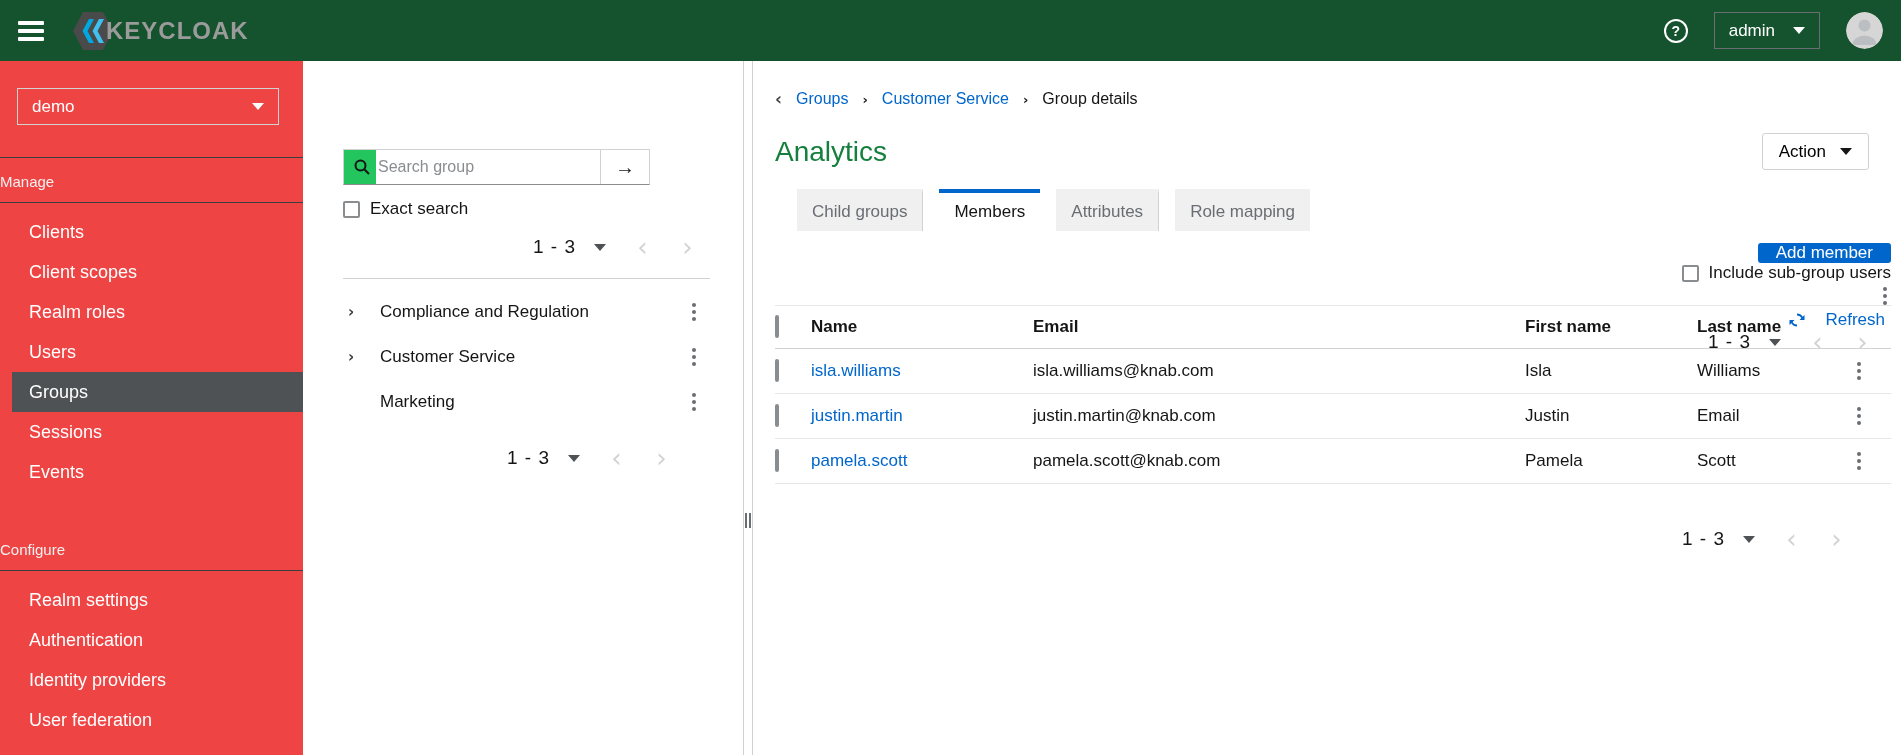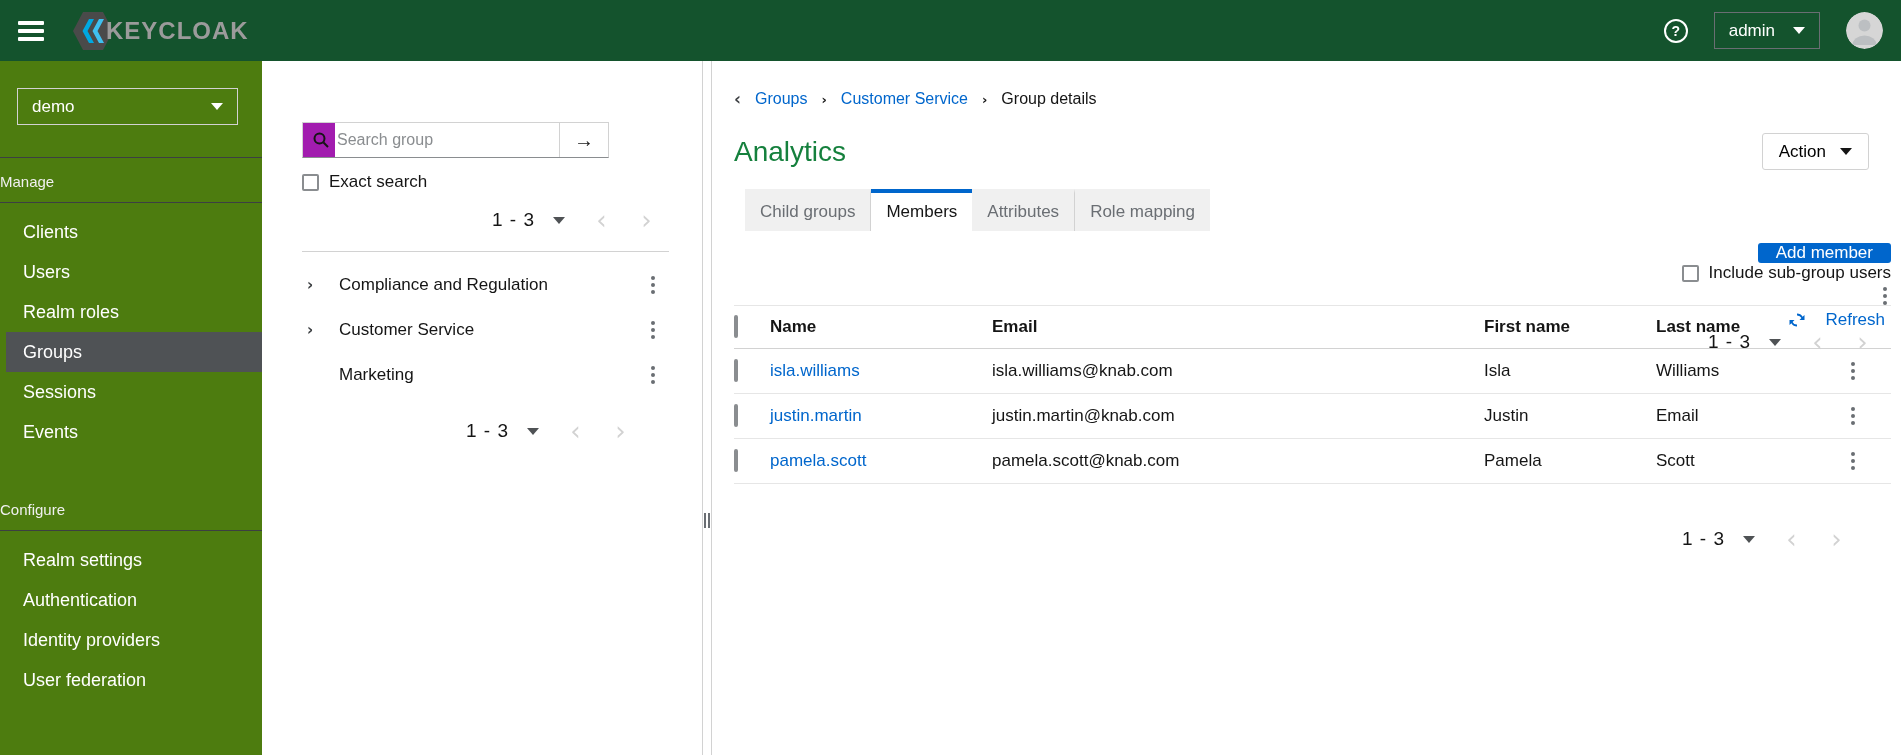--- a/index.html
+++ b/index.html
@@ -19,35 +19,35 @@
                    align-items:center; gap:18px; font-size:17px; cursor:pointer; }
   .caret { width:0; height:0; border-left:6px solid transparent; border-right:6px solid transparent; border-top:7px solid #fff; }
   .caret.dark { border-top-color:#151515; }
   .caret.gray { border-top-color:#4f5255; border-left-width:6px; border-right-width:6px; }
   .avatar { width:37px; height:37px; border-radius:50%; overflow:hidden; cursor:pointer; }
 
   
   .shell { display:flex; height:694px; }
 
   
-  .sidebar { width:262px; background:#4d7c0f; flex-shrink:0; color:#fff; padding-top:27px; }
+  .sidebar { width:303px; background:#ef4444; flex-shrink:0; color:#fff; padding-top:27px; }
   .realm-select { height:37px; margin:0 24px 0 17px; border:1px solid #d2d2d2; display:flex; align-items:center;
                   justify-content:space-between; padding:0 14px; font-size:17px; cursor:pointer; }
   .side-divider { border-top:1px solid #3c3f42; margin-top:32px; }
   .section-title { margin:15px 0 12px 0; font-size:15px; color:#f0f0f0; }
   .section-divider { border-top:1px solid #3c3f42; }
-  .nav-list { list-style:none; margin:9px 0 0 6px; padding:0;text-align:right; }
+  .nav-list { list-style:none; margin:9px 0 0 12px; padding:0;text-align:right; }
   .nav-item { height:40px; display:flex; align-items:center; padding-left:17px; font-size:18px; color:#fff; cursor:pointer; }
   .nav-item.active { background:#4f5255; }
   .section-gap { height:34px; }
 
   
   .tree-panel { width:440px; background:#fff; padding:0 33px 0 40px; flex-shrink:0; }
-  .search-box { margin-top:61px; width:307px; height:36px; display:flex; align-items:stretch;
-                border:1px solid #d2d2d2; border-bottom-color:#8a8d90; background:#a21caf; }
+  .search-box { margin-top:88px; width:307px; height:36px; display:flex; align-items:stretch;
+                border:1px solid #d2d2d2; border-bottom-color:#8a8d90; background:#22c55e; }
   .search-icon-wrap { display:flex; align-items:center; padding:0 6px 0 10px; }
   .search-input { border:none; outline:none; flex:1; font-size:16px; color:#151515; min-width:0; }
   .search-input::placeholder { color:#8a8d90; }
   .search-submit { width:49px; border:none; border-left:1px solid #d2d2d2; background:#fff; font-size:20px;
                    display:flex; align-items:center; justify-content:center; cursor:pointer; color:#151515; }
   .exact-row { margin-top:14px; display:flex; align-items:center; gap:10px; font-size:17px; }
   .checkbox { width:17px; height:17px; border:2px solid #8a8d90; border-radius:2px; background:#fff; flex-shrink:0; cursor:pointer; }
 
   .pg { display:flex; align-items:center; }
   .pg-range { font-size:19px; font-weight:normal; letter-spacing:1px; }
@@ -79,21 +79,21 @@
   .crumb-back { color:#3c3f42; font-size:17px; font-weight:bold; cursor:pointer; font-family:"DejaVu Sans", sans-serif; }
   .crumb-link { color:#0066cc; text-decoration:none; cursor:pointer; }
   .crumb-sep { color:#151515; font-size:13px; font-weight:bold; font-family:"DejaVu Sans", sans-serif; }
   .crumb-current { color:#151515; }
 
   .title-row { margin-top:24px; display:flex; align-items:center; }
   .page-title { font-size:28px; font-weight:400; color:#15803d; margin:0; }
   .action-btn { margin-left:auto; margin-right:22px; background:#fff; border:1px solid #d2d2d2; border-radius:3px;
                 padding:0 16px; height:37px; display:flex; align-items:center; gap:14px; font-size:17px; cursor:pointer; }
 
-  .tabs { margin-top:19px; margin-left:11px; display:flex; }
+  .tabs { margin-top:19px; margin-left:22px; display:flex;gap:16px; }
   .tab { height:42px; padding:0 15px; display:flex; align-items:center; font-size:17px; color:#6a6e73;
          background:#f0f0f0; border-right:1px solid #d2d2d2; cursor:pointer; border-top:4px solid transparent; }
   .tab:last-child { border-right:none; }
   .tab.active { background:#fff; color:#151515; border-top:4px solid #0066cc; border-right:none; }
 
   .toolbar { margin-top:12px; height:56px; display:flex; align-items:flex-end;flex-direction:column; }
   .btn-primary { background:#0066cc; color:#fff; border:none; border-radius:3px; height:37px; padding:0 18px;
                  font-size:17px; font-family:inherit; cursor:pointer; }
   .include-row { display:flex; align-items:center; gap:10px; margin-left:12px; font-size:17px; }
   .toolbar .kebab { margin-left:24px; margin-right:0; }
@@ -158,22 +158,23 @@
       <div class="realm-select">
         <span>demo</span>
         <span class="caret"></span>
       </div>
       <div class="side-divider"></div>
 
       <div class="section-title">Manage</div>
       <div class="section-divider"></div>
       <ul class="nav-list">
         <li class="nav-item">Clients</li>
+        <li class="nav-item">Client scopes</li>
+        <li class="nav-item">Realm roles</li>
         <li class="nav-item">Users</li>
-        <li class="nav-item">Realm roles</li>
         <li class="nav-item active">Groups</li>
         <li class="nav-item">Sessions</li>
         <li class="nav-item">Events</li>
       </ul>
 
       <div class="section-gap"></div>
       <div class="section-title">Configure</div>
       <div class="section-divider"></div>
       <ul class="nav-list">
         <li class="nav-item">Realm settings</li>

